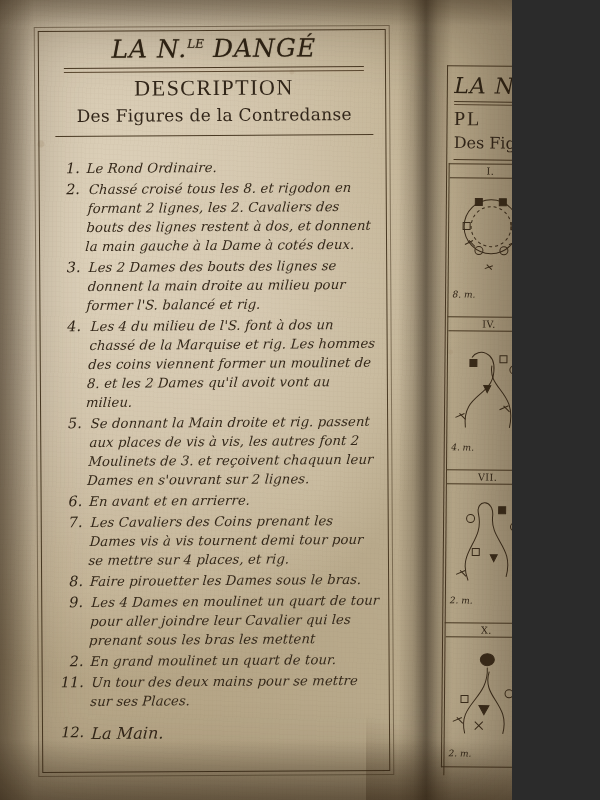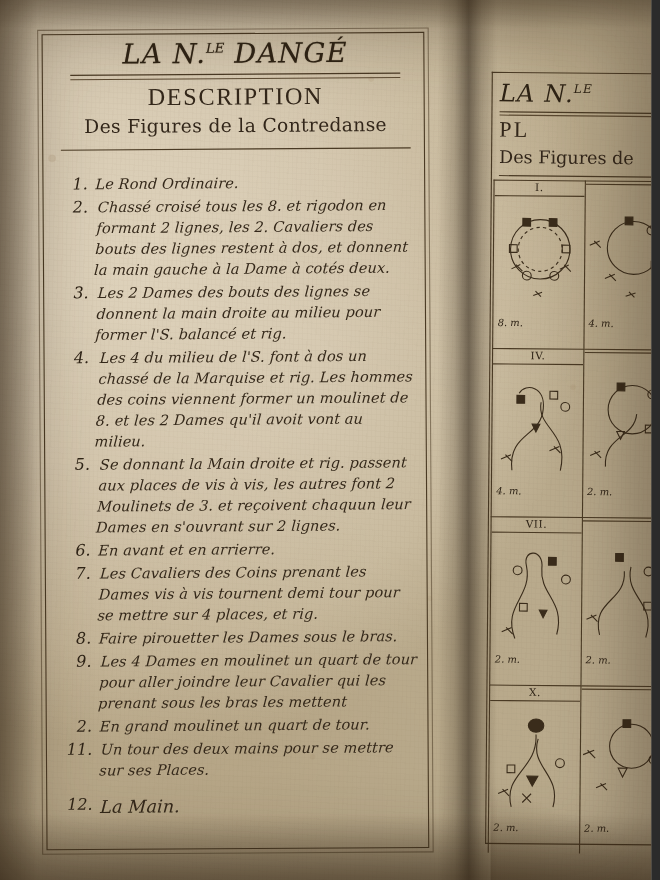--- a/index.html
+++ b/index.html
@@ -2,21 +2,21 @@
 <html><head>
 <meta charset="utf-8">
 <style>
   html, body {
     margin: 0;
     padding: 0;
     background: #2b2b2b;
   }
   #page {
     position: relative;
-    width: 592px;
+    width: 512px;
     height: 800px;
     overflow: hidden;
     background: #cfc3ab;
     font-family: "Liberation Serif", serif;
   }
 
   
   .paper-base {
     position: absolute;
     inset: 0;

